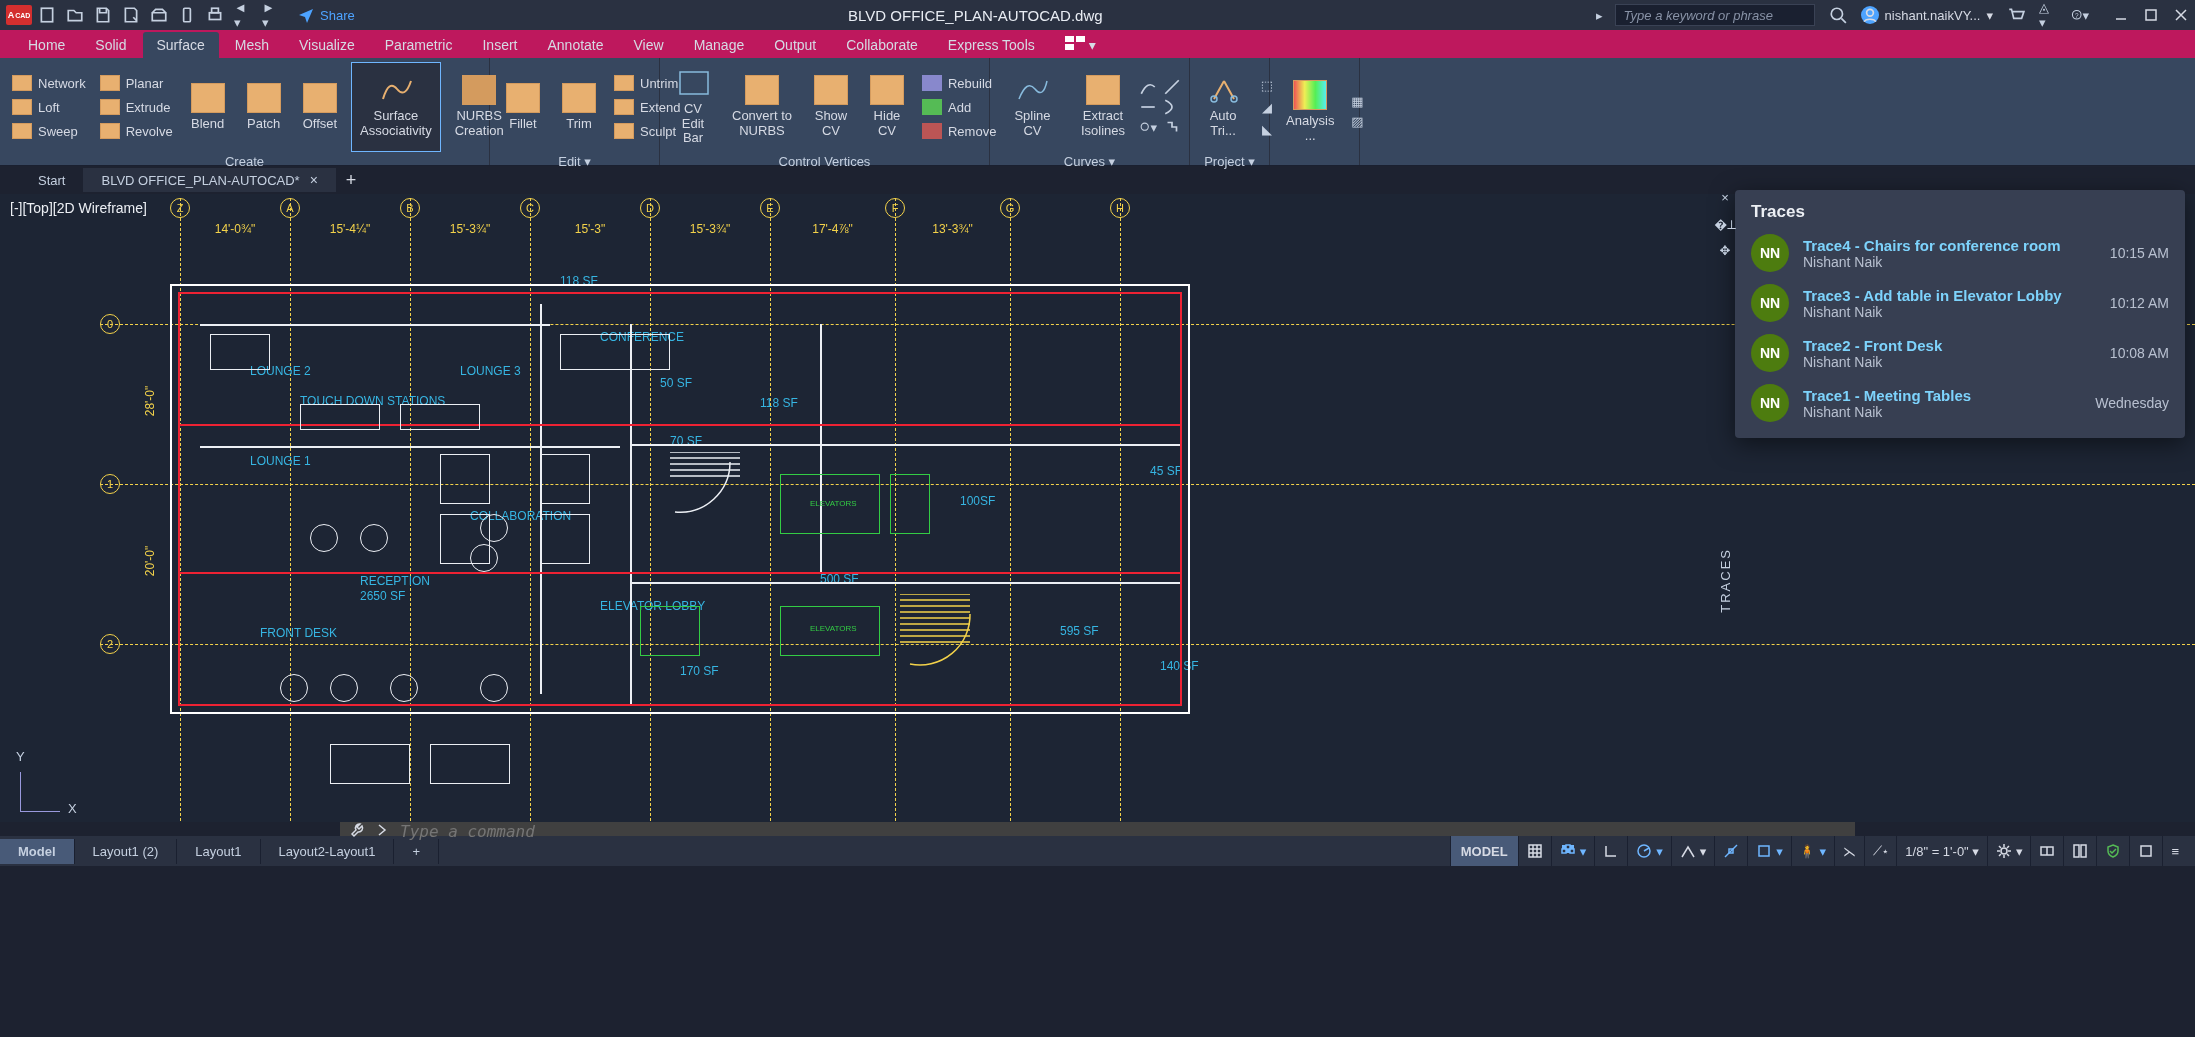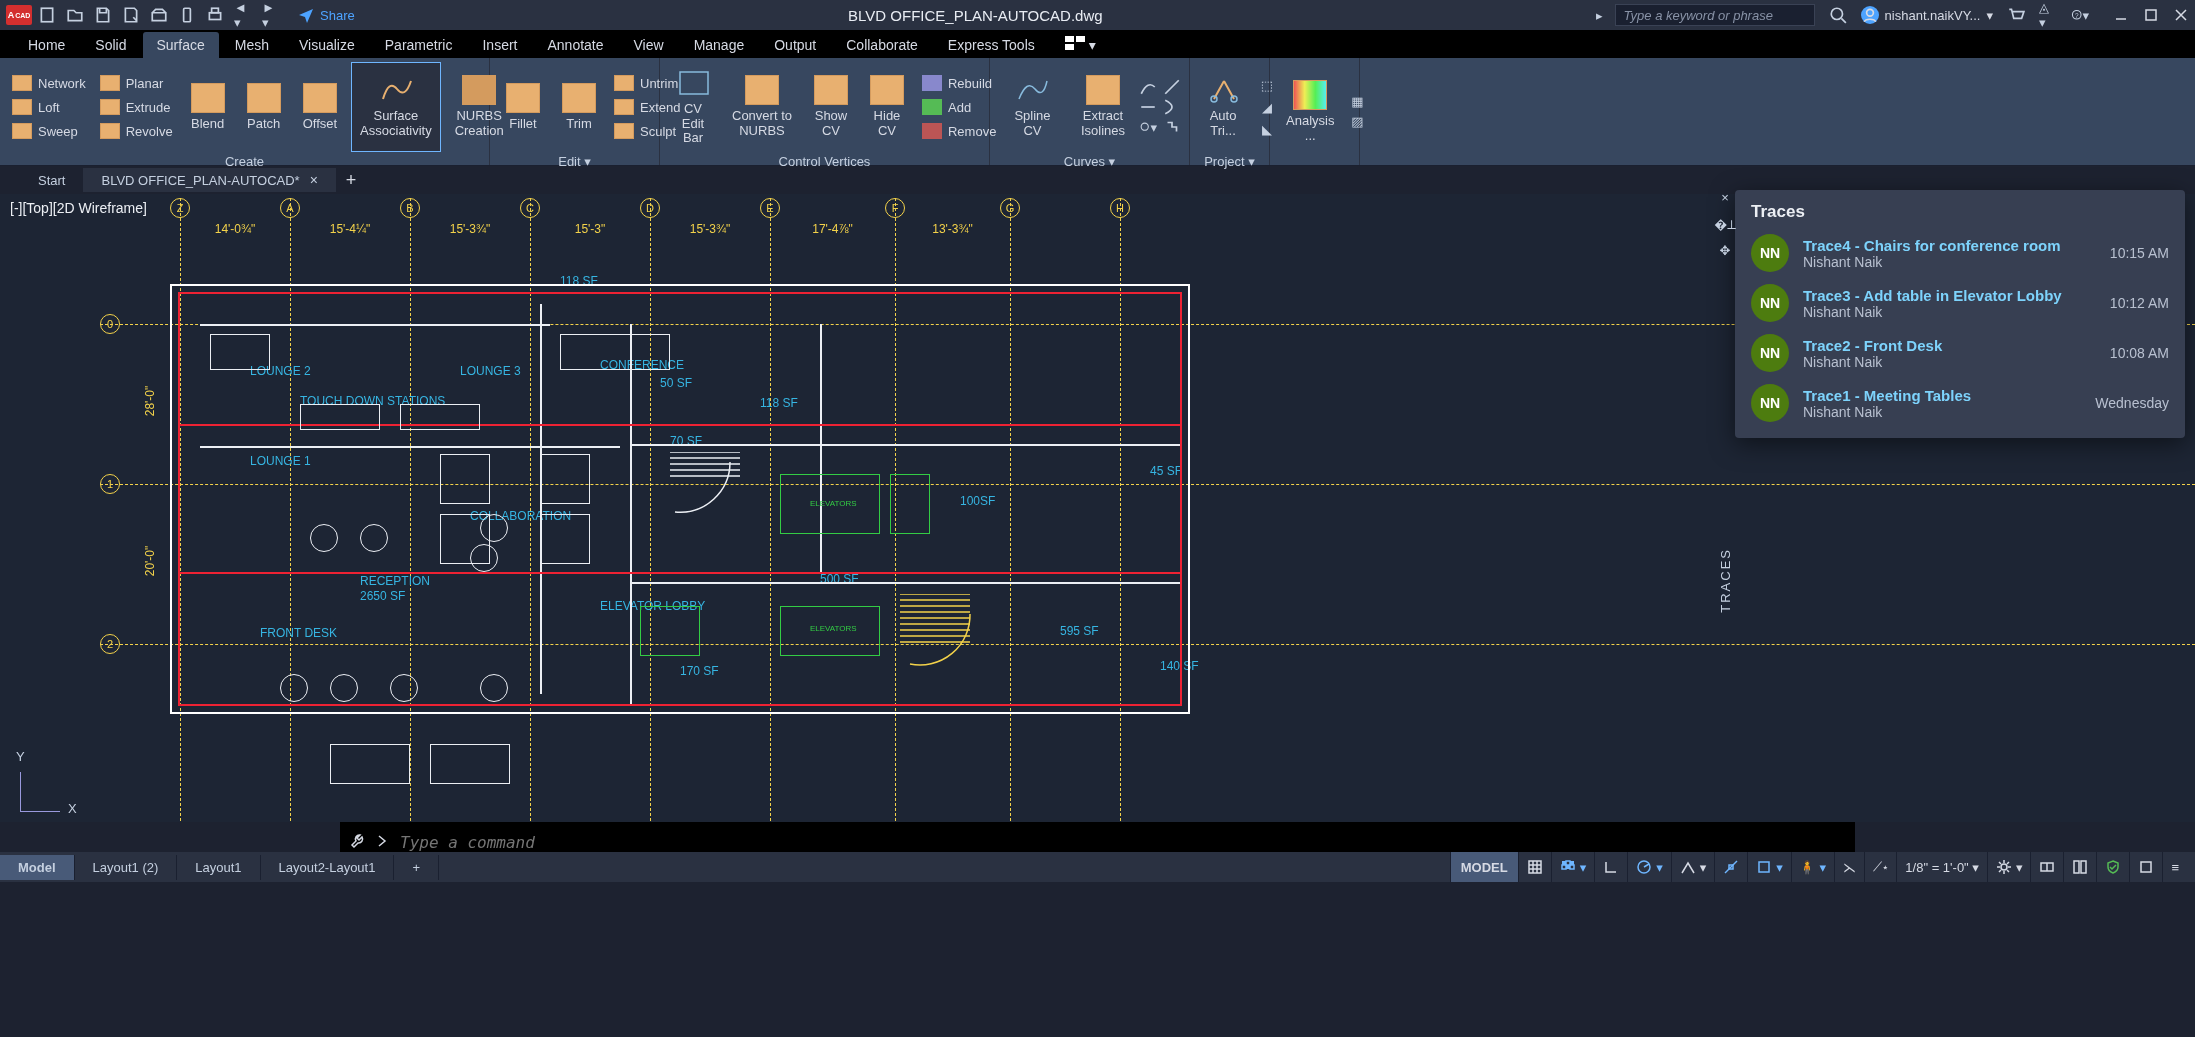--- a/index.html
+++ b/index.html
@@ -10,21 +10,21 @@
 .qat-icon{width:18px;height:18px;display:flex;align-items:center;justify-content:center;color:#c5d0e0;cursor:pointer}
 .share{display:flex;align-items:center;gap:6px;color:#4da3ff;margin-left:12px;cursor:pointer}
 .title{flex:1;text-align:center;color:#e8ecf3;font-size:15px}
 .search-box{display:flex;align-items:center;background:#1a2030;border:1px solid #3a4255;height:22px;padding:0 8px;width:200px;color:#8892a6;font-style:italic}
 .title-right{display:flex;gap:14px;align-items:center}
 .user-badge{display:flex;gap:6px;align-items:center;cursor:pointer}
 .avatar{width:18px;height:18px;border-radius:50%;background:#4da3ff;display:flex;align-items:center;justify-content:center}
 .win-btns{display:flex;gap:14px;margin-left:10px}
 .win-btn{width:16px;height:16px;cursor:pointer}
 
-.menubar{height:28px;background:#000000;display:flex;align-items:flex-end;padding-left:14px;gap:2px}
+.menubar{height:28px;background:#be185d;display:flex;align-items:flex-end;padding-left:14px;gap:2px}
 .menu-item{padding:5px 14px;color:#d6dae4;cursor:pointer;font-size:14px}
 .menu-item.active{background:#37475f;border-top-left-radius:3px;border-top-right-radius:3px}
 
 .ribbon{height:108px;background:#37475f;display:flex;border-bottom:1px solid #1a2030}
 .ribbon-panel{border-right:1px solid #2a3141;display:flex;flex-direction:column;padding:4px 8px 2px;height:100%}
 .panel-body{flex:1;display:flex;align-items:center;gap:6px}
 .panel-label{text-align:center;color:#c5d0e0;font-size:13px;padding-top:2px}
 .rib-btn-small{display:flex;align-items:center;gap:6px;padding:2px 4px;cursor:pointer;font-size:13px}
 .rib-btn-small .ic{width:20px;height:16px;border:1px solid #d49b5e;background:#e8b070;display:inline-block}
 .rib-btn-big{display:flex;flex-direction:column;align-items:center;justify-content:center;padding:4px 8px;cursor:pointer;gap:4px;height:90px;text-align:center;font-size:13px;line-height:1.15}
@@ -52,21 +52,21 @@
 .drawing .wall{position:absolute;border:1px solid #fff}
 .drawing .redwall{position:absolute;border:1px solid #e23}
 .drawing .greentbl{position:absolute;border:1px solid #3c4}
 .drawing .box{position:absolute;border:1px solid #eceff4}
 .ucs{position:absolute;bottom:10px;left:20px;width:54px;height:54px}
 .ucs:before{content:"";position:absolute;bottom:0;left:0;height:40px;border-left:1px solid #99d;}
 .ucs:after{content:"";position:absolute;bottom:0;left:0;width:40px;border-top:1px solid #99d;}
 .ucsy{position:absolute;bottom:48px;left:-4px;color:#c5d0e0;font-size:13px}
 .ucsx{position:absolute;bottom:-4px;left:48px;color:#c5d0e0;font-size:13px}
 
-.cmdline{height:30px;background:#000000;display:flex;align-items:flex-end;margin:0 340px}
+.cmdline{height:14px;background:#404040;display:flex;align-items:flex-start;margin:0 340px}
 .cmd-ic{padding:0 10px;display:flex;gap:8px}
 .cmd-input{flex:1;background:none;border:none;color:#8892a6;font-style:italic;font-family:monospace;font-size:16px;outline:none}
 
 .layouts{height:30px;background:#2a3141;display:flex;align-items:center}
 .layout-tab{padding:5px 18px;cursor:pointer;color:#c5d0e0;border-right:1px solid #1a2030}
 .layout-tab.active{background:#485a78;font-weight:600}
 .layouts .spacer{flex:1}
 .status-right{display:flex;align-items:center;gap:0;padding-right:8px}
 .status-item{padding:0 8px;height:30px;display:flex;align-items:center;gap:4px;border-left:1px solid #1a2030;cursor:pointer;font-size:13px}
 .model-btn{background:#485a78;padding:0 10px;font-weight:600}
@@ -460,21 +460,21 @@
         <div class="gridbub" style="top:120px;left:110px">0</div>
         <div class="horiz" style="top:130px"></div>
         <div class="gridbub" style="top:280px;left:110px">1</div>
         <div class="horiz" style="top:290px"></div>
         <div class="gridbub" style="top:440px;left:110px">2</div>
         <div class="horiz" style="top:450px"></div>
         <div class="dim-text" style="left:135px;top:200px;transform:rotate(-90deg)">28'-0"</div>
         <div class="dim-text" style="left:135px;top:360px;transform:rotate(-90deg)">20'-0"</div>
         <div class="room" style="left:250px;top:170px">LOUNGE 2</div>
         <div class="room" style="left:460px;top:170px">LOUNGE 3</div>
-        <div class="room" style="left:600px;top:164px">CONFERENCE</div>
+        <div class="room" style="left:600px;top:136px">CONFERENCE</div>
         <div class="room" style="left:300px;top:200px">TOUCH DOWN STATIONS</div>
         <div class="room" style="left:250px;top:260px">LOUNGE 1</div>
         <div class="room" style="left:470px;top:315px">COLLABORATION</div>
         <div class="room" style="left:360px;top:380px">RECEPTION</div>
         <div class="room" style="left:360px;top:395px">2650 SF</div>
         <div class="room" style="left:260px;top:432px">FRONT DESK</div>
         <div class="room" style="left:600px;top:405px">ELEVATOR LOBBY</div>
         <div class="sf" style="left:560px;top:80px">118 SF</div>
         <div class="sf" style="left:660px;top:182px">50 SF</div>
         <div class="sf" style="left:760px;top:202px">118 SF</div>

